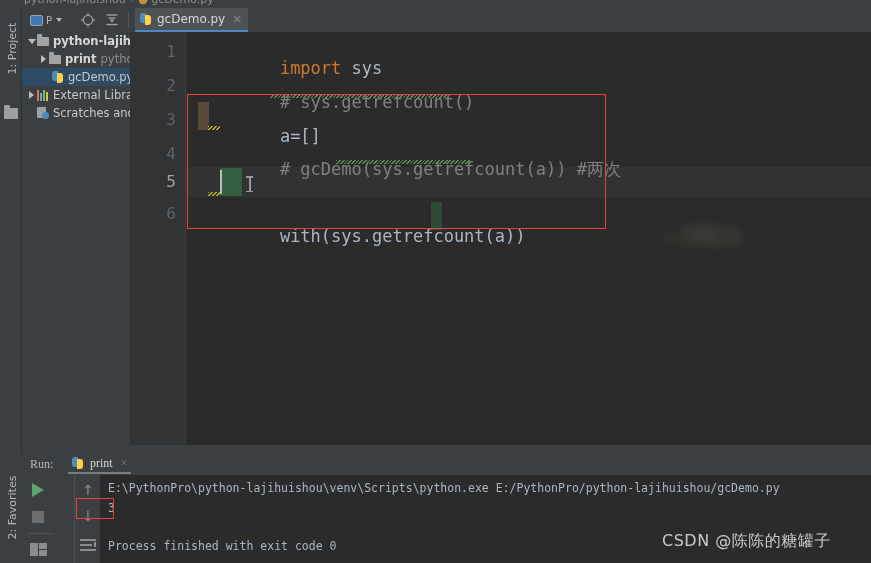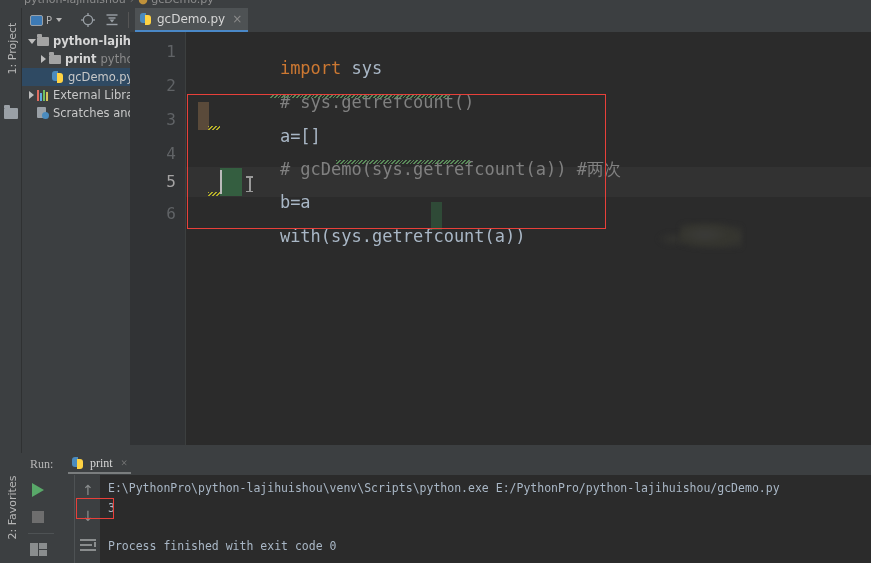--- a/index.html
+++ b/index.html
@@ -423,23 +423,20 @@
         <span class="tok-plain">a=[]</span>
       </div>
       <div class="squig warn" style="left:22px; top:94px; width:12px;"></div>
 
       <div class="cline" style="top:106px;">
         <span class="tok-comment"># gcDemo(sys.getrefcount(a)) #两次</span>
       </div>
       <div class="squig" style="left:150px; top:128px; width:135px;"></div>
 
       <div class="hl-sel" style="left:34px; top:136px; width:22px; height:28px;"></div>
-      <div class="cline" style="top:140px;">
-        <span class="tok-plain">b=a</span>
-      </div>
       <div class="caret" style="left:34px; top:138px; height:24px;"></div>
       <div class="squig warn" style="left:22px; top:160px; width:12px;"></div>
       <div class="ibeam" style="left:60px; top:144px;">
           <i></i>
         </div>
 
       <div class="hl-sel" style="left:245px; top:170px; width:11px; height:28px; background:#2f4a37;"></div>
       <div class="cline" style="top:174px;">
         <span class="tok-plain">with(sys.getrefcount(a))</span>
       </div>
@@ -490,14 +487,15 @@
 
     <div class="console">
       <div class="cout path">E:\PythonPro\python-lajihuishou\venv\Scripts\python.exe E:/PythonPro/python-lajihuishou/gcDemo.py</div>
       <div class="cout val">3</div>
       <div class="cout fin">Process finished with exit code 0</div>
     </div>
   </div>
 
   <div class="red-box2"></div>
 
+  <div class="watermark">CSDN @陈陈的糖罐子</div>
 
 </div>
 
 </body></html>

